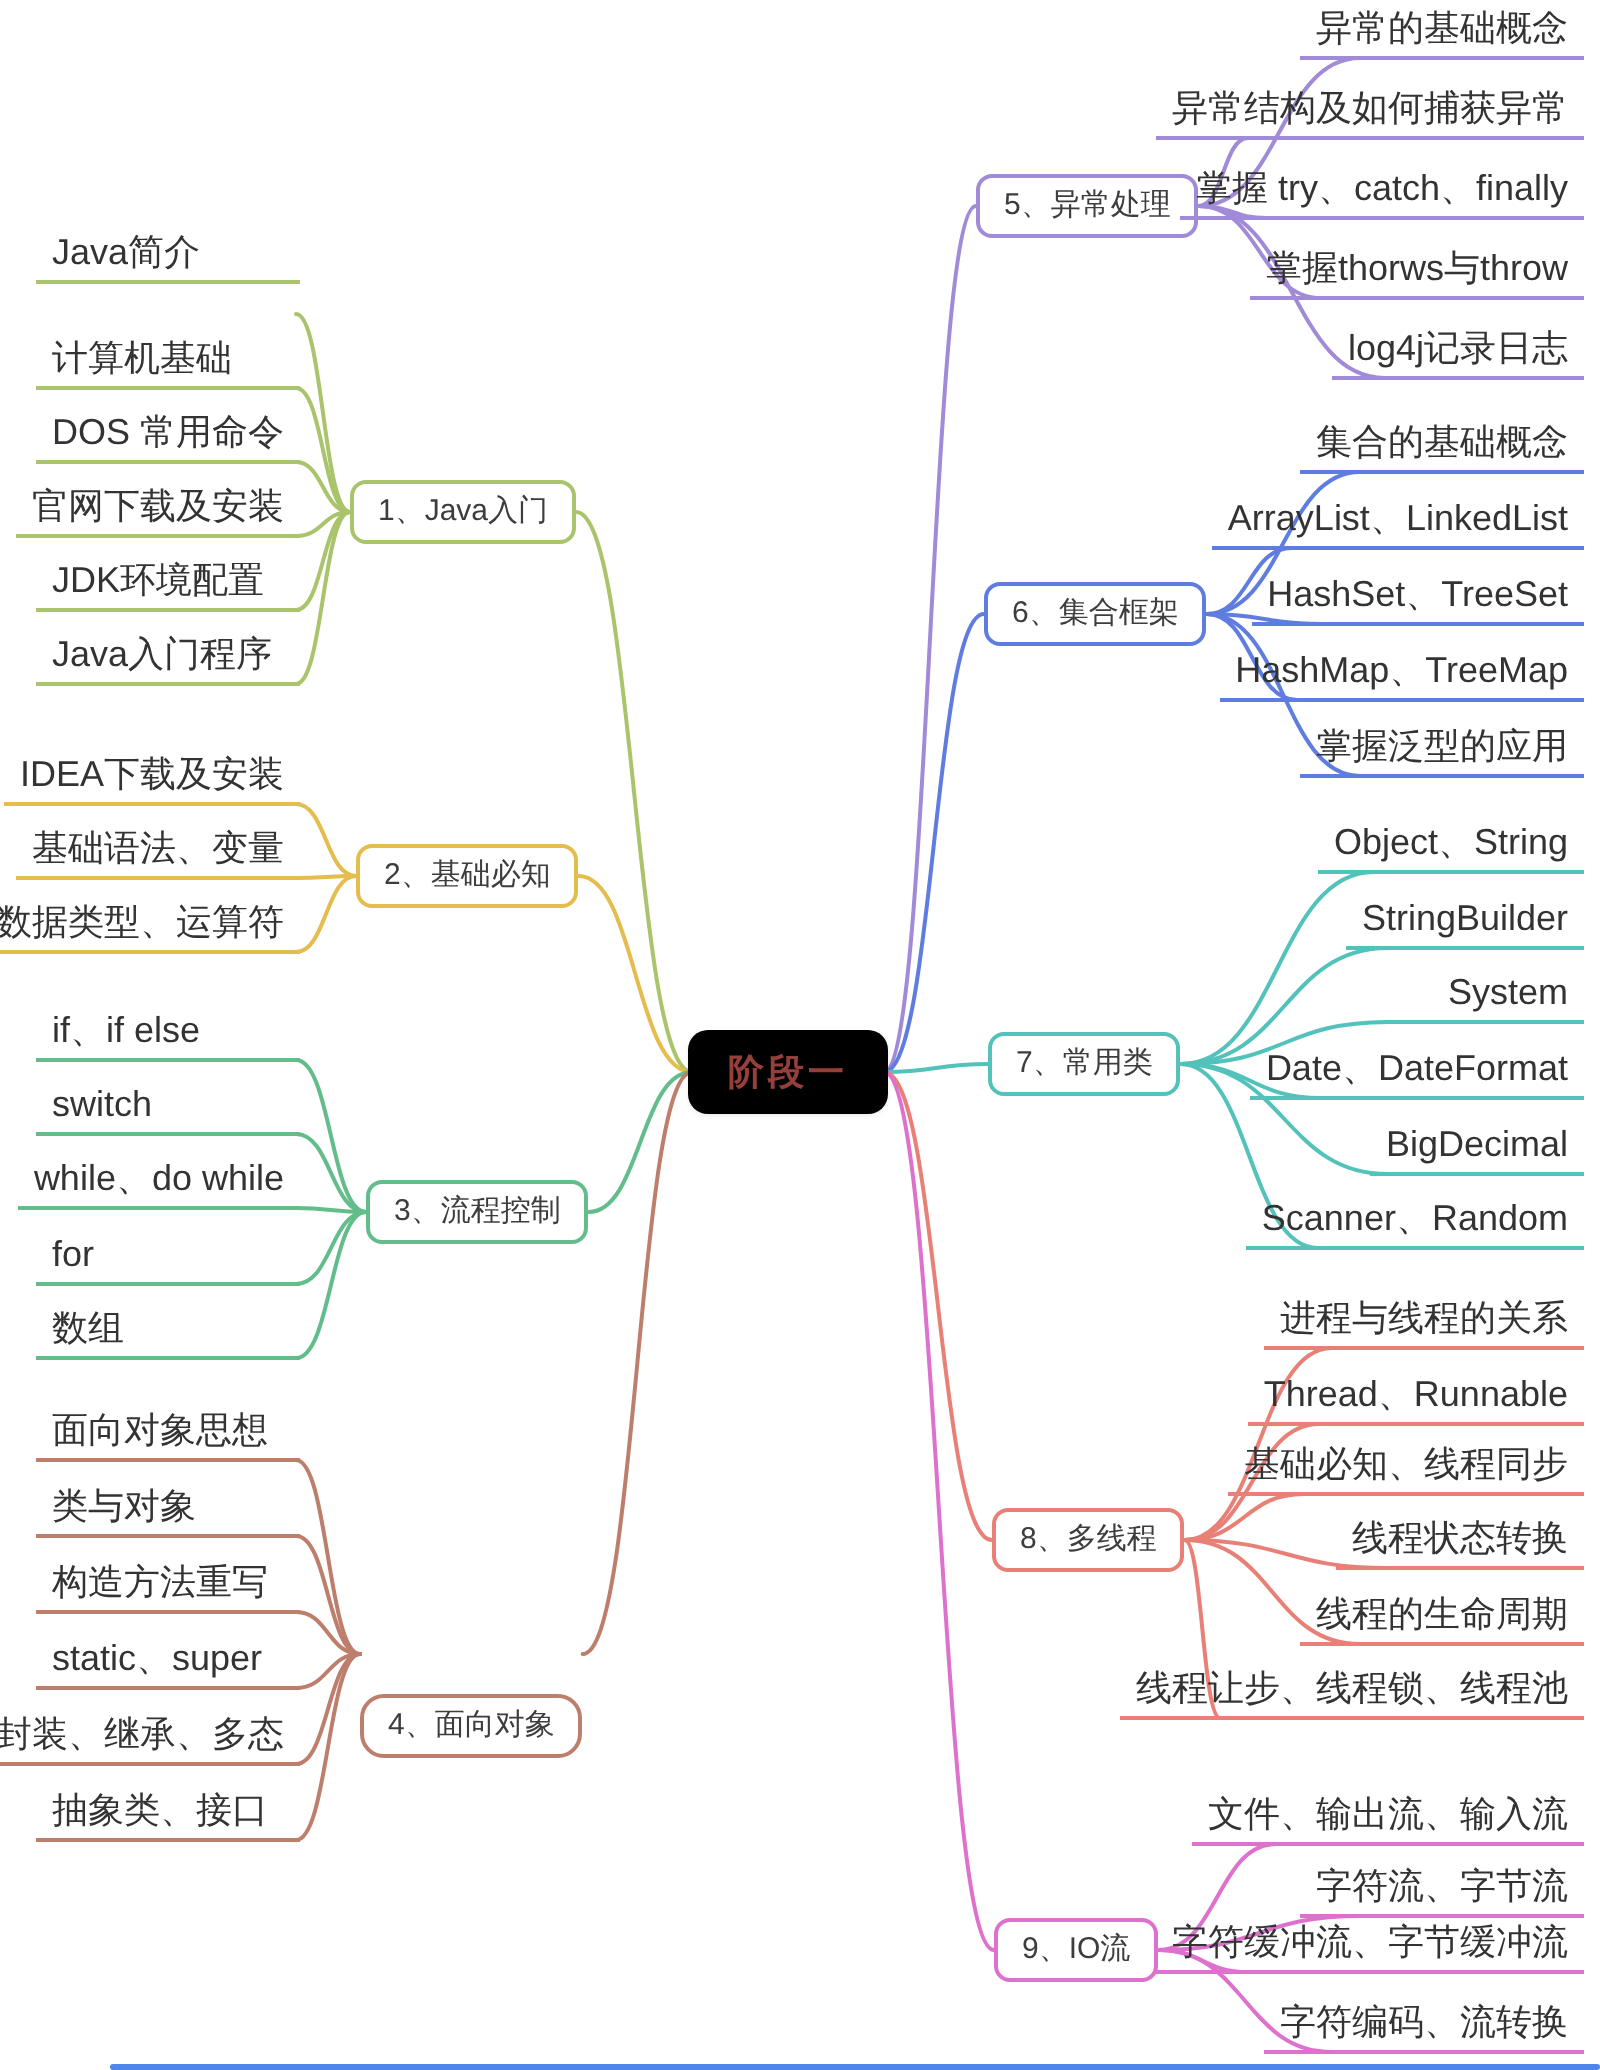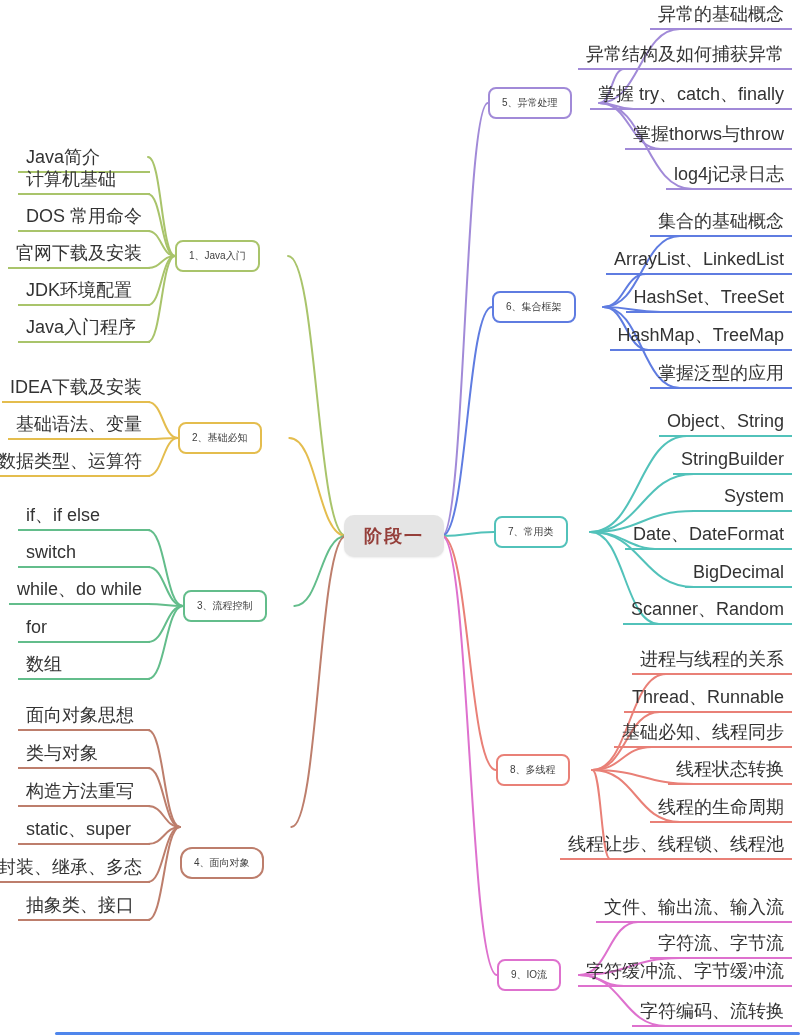--- a/index.html
+++ b/index.html
@@ -14,21 +14,21 @@
   .root {
     position:absolute; z-index:3;
     padding:10px 20px; border-radius:10px;
     font-size:18px; line-height:22px; font-weight:bold; letter-spacing:2px;
     white-space:nowrap;
     box-shadow:0 1px 2px rgba(0,0,0,0.08);
   }
   .bnode {
     position:absolute; z-index:2;
     background:#ffffff; border:2px solid var(--c,#999999); border-radius:8px;
-    padding:5px 12px; font-size:10px; line-height:18px; color:#3d3d3d;
+    padding:5px 12px; font-size:15px; line-height:18px; color:#3d3d3d;
     white-space:nowrap;
   }
   .leaf {
     position:absolute; z-index:2;
     padding:2px 8px 5px 8px;
     border-bottom:2px solid var(--c,#999999);
     font-size:18px; line-height:17px; color:#333333;
     white-space:nowrap;
   }
   .side-left .leaf { min-width:132px; text-align:left; }
@@ -94,25 +94,25 @@
       <path d="M 592.34375 770 C 643.171875 770 643.171875 784 694 784" fill="none" stroke="#e98077" stroke-width="2" stroke-linecap="round"></path>
       <path d="M 592.34375 770 C 636.171875 770 636.171875 822 680 822" fill="none" stroke="#e98077" stroke-width="2" stroke-linecap="round"></path>
       <path d="M 592.34375 770 C 601.171875 770 601.171875 859 610 859" fill="none" stroke="#e98077" stroke-width="2" stroke-linecap="round"></path>
       <path d="M 442 536 C 469.5 536 469.5 975 497 975" fill="none" stroke="#de71ce" stroke-width="2" stroke-linecap="round"></path>
       <path d="M 579.1875 975 C 608.59375 975 608.59375 922 638 922" fill="none" stroke="#de71ce" stroke-width="2" stroke-linecap="round"></path>
       <path d="M 579.1875 975 C 629.59375 975 629.59375 958 680 958" fill="none" stroke="#de71ce" stroke-width="2" stroke-linecap="round"></path>
       <path d="M 579.1875 975 C 601.59375 975 601.59375 986 624 986" fill="none" stroke="#de71ce" stroke-width="2" stroke-linecap="round"></path>
       <path d="M 579.1875 975 C 622.59375 975 622.59375 1026 666 1026" fill="none" stroke="#de71ce" stroke-width="2" stroke-linecap="round"></path>
     </svg>
 
-  <div class="root" id="root" style="left: 344px; top: 515px; background-color: #e5e5e5; color: rgb(149, 63, 58);">阶段一</div>
+  <div class="root" id="root" style="left: 344px; top: 515px; background-color: #000000; color: rgb(149, 63, 58);">阶段一</div>
 
   <div class="branch-group side-left" style="--c: #a9c46b;">
     <div class="bnode" style="left:175px;top:240px;">1、Java入门</div>
-    <div class="leaf" style="right:650px;top:147px;">Java简介</div>
+    <div class="leaf" style="right:650px;top:116px;">Java简介</div>
     <div class="leaf" style="right:650px;top:169px;">计算机基础</div>
     <div class="leaf" style="right:650px;top:206px;">DOS 常用命令</div>
     <div class="leaf" style="right:650px;top:243px;">官网下载及安装</div>
     <div class="leaf" style="right:650px;top:280px;">JDK环境配置</div>
     <div class="leaf" style="right:650px;top:317px;">Java入门程序</div>
   </div>
 
   <div class="branch-group side-left" style="--c: #e4bd4e;">
     <div class="bnode" style="left:178px;top:422px;">2、基础必知</div>
     <div class="leaf" style="right:650px;top:377px;">IDEA下载及安装</div>

